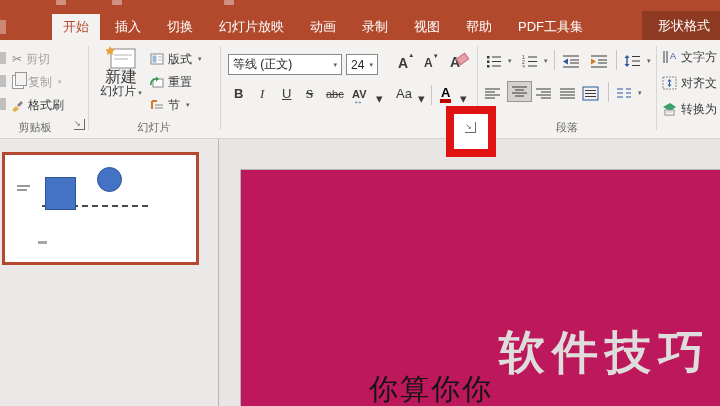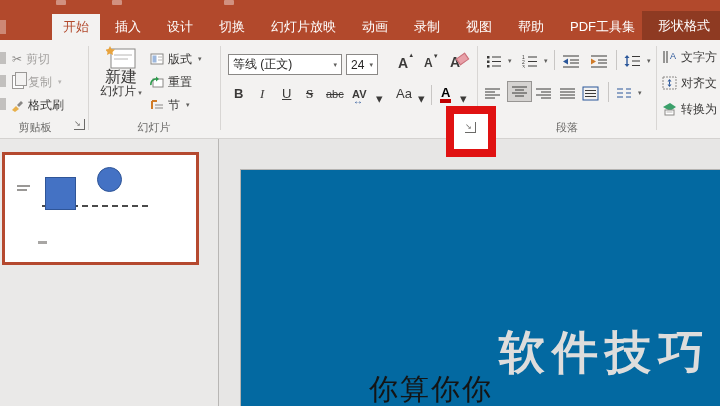--- a/index.html
+++ b/index.html
@@ -62,21 +62,21 @@
   .panel{position:absolute;left:0;top:0;bottom:0;width:218px;background:#eae9e8}
   .pdiv{position:absolute;left:218px;top:0;bottom:0;width:1px;background:#b8b6b4}
   .thumb{position:absolute;left:2px;top:13px;width:191px;height:107px;background:#fff;border:3px solid #b5492f;cursor:pointer}
   .t-rect{position:absolute;left:40px;top:22px;width:29px;height:31px;background:#4472c4;border:1px solid #2f5597;z-index:2}
   .t-circle{position:absolute;left:92px;top:12px;width:23px;height:23px;border-radius:50%;background:#4472c4;border:1px solid #2f5597}
   .t-dash{position:absolute;left:37px;top:50px;width:106px;border-top:2px dashed #4a4a4a}
   .t-text1,.t-text2{position:absolute;left:12px;top:30px;width:13px;height:2px;background:#9a9896}
   .t-text2{top:34px;width:10px}
   .t-text3{position:absolute;left:33px;top:86px;width:9px;height:3px;background:#a8a6a4}
 
-  .canvas{position:absolute;left:240px;top:30px;right:0;bottom:0;background:#0369a1;
+  .canvas{position:absolute;left:240px;top:30px;right:0;bottom:0;background:#be185d;
           border-top:1px solid #b5b3b1;border-left:1px solid #b5b3b1}
   .slide-title{position:absolute;left:128px;top:200px;font-size:29px;color:#141414;letter-spacing:2px;white-space:nowrap}
   .watermark{position:absolute;left:258px;top:152px;font-size:46px;color:#dedddc;letter-spacing:7px;font-weight:bold;white-space:nowrap}
 
   
   .svgi{display:inline-block;vertical-align:middle}
 </style>
 </head>
 <body>
 
@@ -84,21 +84,20 @@
 
   <div class="titlebar">
     <span class="qat-mark" style="left:56px"></span>
     <span class="qat-mark" style="left:112px"></span>
     <span class="qat-mark" style="left:224px"></span>
     <span class="file-sliver"></span>
 
     <div class="tabs">
       <div class="tab active">开始</div>
       <div class="tab">插入</div>
-      <div class="tab">设计</div>
       <div class="tab">切换</div>
       <div class="tab">幻灯片放映</div>
       <div class="tab">动画</div>
       <div class="tab">录制</div>
       <div class="tab">视图</div>
       <div class="tab">帮助</div>
       <div class="tab">PDF工具集</div>
     </div>
     <div class="tab-contextual">形状格式</div>
   </div>

